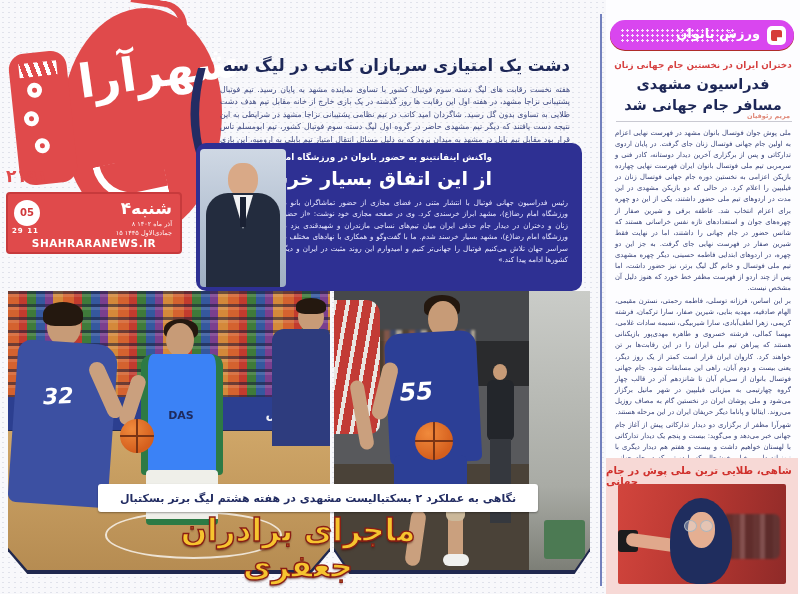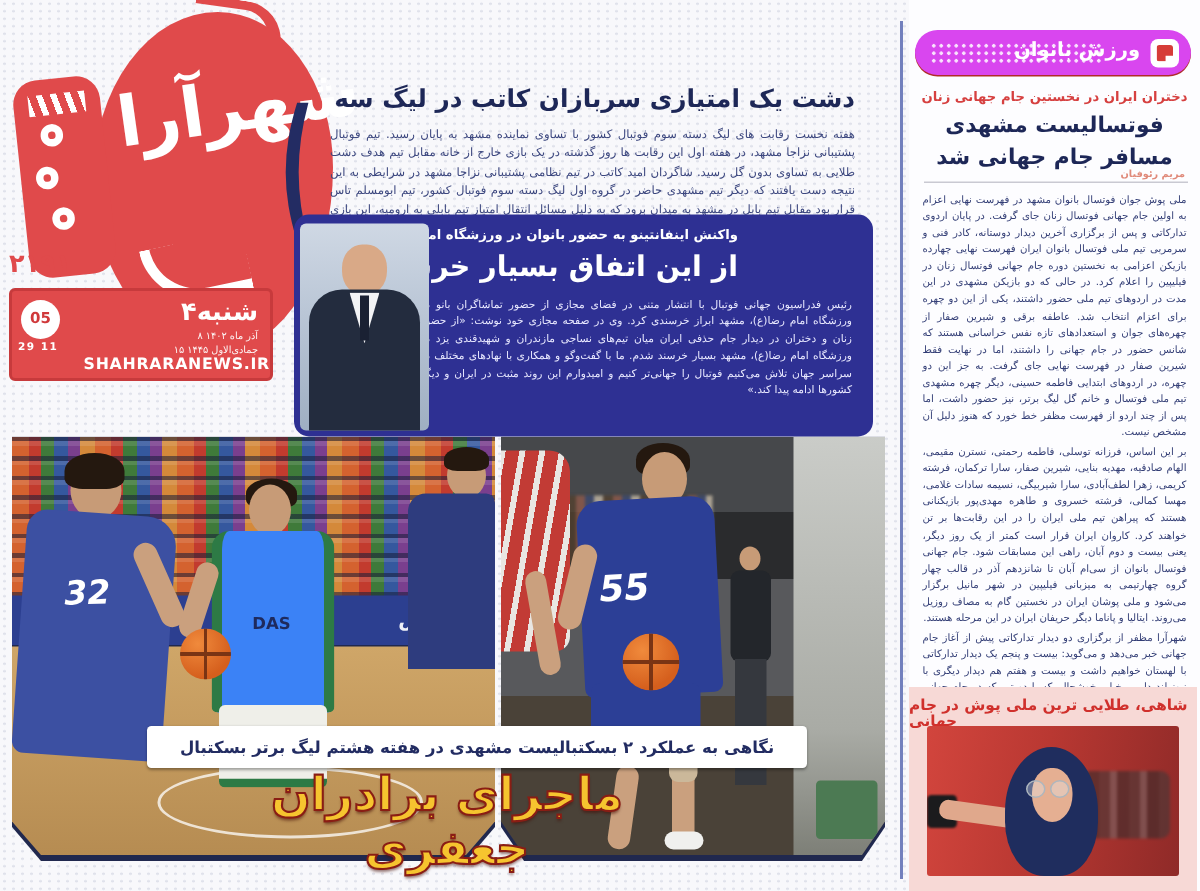--- a/index.html
+++ b/index.html
@@ -27,21 +27,21 @@
        background:repeating-linear-gradient(75deg,#fff 0 4px,transparent 4px 9px);}
   .issue-num{position:absolute;left:6px;top:166px;width:180px;color:#e04a4b;font-weight:bold;
              font-size:17px;letter-spacing:9px;text-align:left;direction:ltr;}
   .datebox{position:absolute;left:6px;top:192px;width:176px;height:62px;background:#e04a4b;
            border-radius:4px;border:2px solid #c73a3c;color:#fff;}
   .datebox .weekday{position:absolute;right:8px;top:4px;font-size:17px;font-weight:bold;margin-left:24px;}
   .datebadge{position:absolute;left:6px;top:6px;width:26px;height:26px;background:#fff;border-radius:50%;
              color:#d0393b;font-size:10px;font-weight:bold;text-align:center;line-height:26px;}
   .datebadge-sub{position:absolute;left:4px;top:33px;font-size:7px;font-weight:bold;letter-spacing:1px;}
   .dateline{position:absolute;right:8px;font-size:6.5px;opacity:.95;}
-  .site{position:absolute;left:0;right:0;bottom:3px;text-align:right;font-size:10.5px;font-weight:bold;
+  .site{position:absolute;left:0;right:0;bottom:3px;text-align:center;font-size:10.5px;font-weight:bold;
         letter-spacing:.5px;direction:ltr;}
 
   
   .bracket{left:186px;top:50px;font-size:104px;color:#232c63;transform:scaleX(.5);
            transform-origin:left top;font-weight:bold;direction:ltr;}
   .top-headline{right:230px;top:56px;width:350px;left:auto;text-align:right;
                 font-size:16.5px;font-weight:bold;color:#1d2757;}
   .top-body{right:230px;top:84px;width:350px;font-size:7.8px;line-height:1.6;color:#3c477f;
             text-align:justify;}
 
@@ -262,21 +262,21 @@
 
   <div class="abs sep-line"></div>
 
   <div class="abs wcol">
     <div class="wbar">
       <div class="wbar-dots"></div>
       <div class="wbar-label">ورزش بانوان</div>
       <div class="wbar-icon"></div>
     </div>
     <div class="wkicker">دختران ایران در نخستین جام جهانی زنان</div>
-    <div class="whead txt">فوتسالیست مشهدی
+    <div class="whead txt">فدراسیون مشهدی
 مسافر جام جهانی شد</div>
     <div class="wrule"></div>
     <div class="wbyline">مریم رئوفیان</div>
     <div class="wbody">
       <p>ملی پوش جوان فوتسال بانوان مشهد در فهرست نهایی اعزام به اولین جام جهانی فوتسال زنان جای گرفت. در پایان اردوی تدارکاتی و پس از برگزاری آخرین دیدار دوستانه، کادر فنی و سرمربی تیم ملی فوتسال بانوان ایران فهرست نهایی چهارده بازیکن اعزامی به نخستین دوره جام جهانی فوتسال زنان در فیلیپین را اعلام کرد. در حالی که دو بازیکن مشهدی در این مدت در اردوهای تیم ملی حضور داشتند، یکی از این دو چهره برای اعزام انتخاب شد. عاطفه برقی و شیرین صفار از چهره‌های جوان و استعدادهای تازه نفس خراسانی هستند که شانس حضور در جام جهانی را داشتند، اما در نهایت فقط شیرین صفار در فهرست نهایی جای گرفت. به جز این دو چهره، در اردوهای ابتدایی فاطمه حسینی، دیگر چهره مشهدی تیم ملی فوتسال و خانم گل لیگ برتر، نیز حضور داشت، اما پس از چند اردو از فهرست مظفر خط خورد که هنوز دلیل آن مشخص نیست.</p>
       <p>بر این اساس، فرزانه توسلی، فاطمه رحمتی، نسترن مقیمی، الهام صادقیه، مهدیه بنایی، شیرین صفار، سارا ترکمان، فرشته کریمی، زهرا لطف‌آبادی، سارا شیربیگی، نسیمه سادات غلامی، مهسا کمالی، فرشته خسروی و طاهره مهدی‌پور بازیکنانی هستند که پیراهن تیم ملی ایران را در این رقابت‌ها بر تن خواهند کرد. کاروان ایران قرار است کمتر از یک روز دیگر، یعنی بیست و دوم آبان، راهی این مسابقات شود. جام جهانی فوتسال بانوان از سی‌ام آبان تا شانزدهم آذر در قالب چهار گروه چهارتیمی به میزبانی فیلیپین در شهر مانیل برگزار می‌شود و ملی پوشان ایران در نخستین گام به مصاف روزیل می‌روند. ایتالیا و پاناما دیگر حریفان ایران در این مرحله هستند.</p>
       <p>شهرآرا مظفر از برگزاری دو دیدار تدارکاتی پیش از آغاز جام جهانی خبر می‌دهد و می‌گوید: بیست و پنجم یک دیدار تدارکاتی با لهستان خواهیم داشت و بیست و هفتم هم دیدار دیگری با نیوزیلند داریم. خیلی خوشحالم که با دو تیم که در جام جهانی حاضر هستند، دیدار تدارکاتی داریم و این دو بازی خیلی به ما کمک می‌کند. اکنون تنها چیزی که خیلی به ما کمک می‌کند، همین دو دیدار تدارکاتی است. مظفر درباره هم‌گروه‌های ایران در جام جهانی فوتسال زنان گفت: گروه، گروه هیجان‌انگیزی است و برای رقابت با آن‌ها لحظه‌شماری می‌کنیم. آنالیزها را شروع کرده‌ایم و از ایتالیا و برزیل اطلاعات کاملی داریم. آنالیزهایی که انجام می‌دهیم کامل و جامع است.</p>
     </div>
     <div class="pinkbox">
       <div class="pink-caption">شاهی، طلایی ترین ملی پوش در جام جهانی</div>

